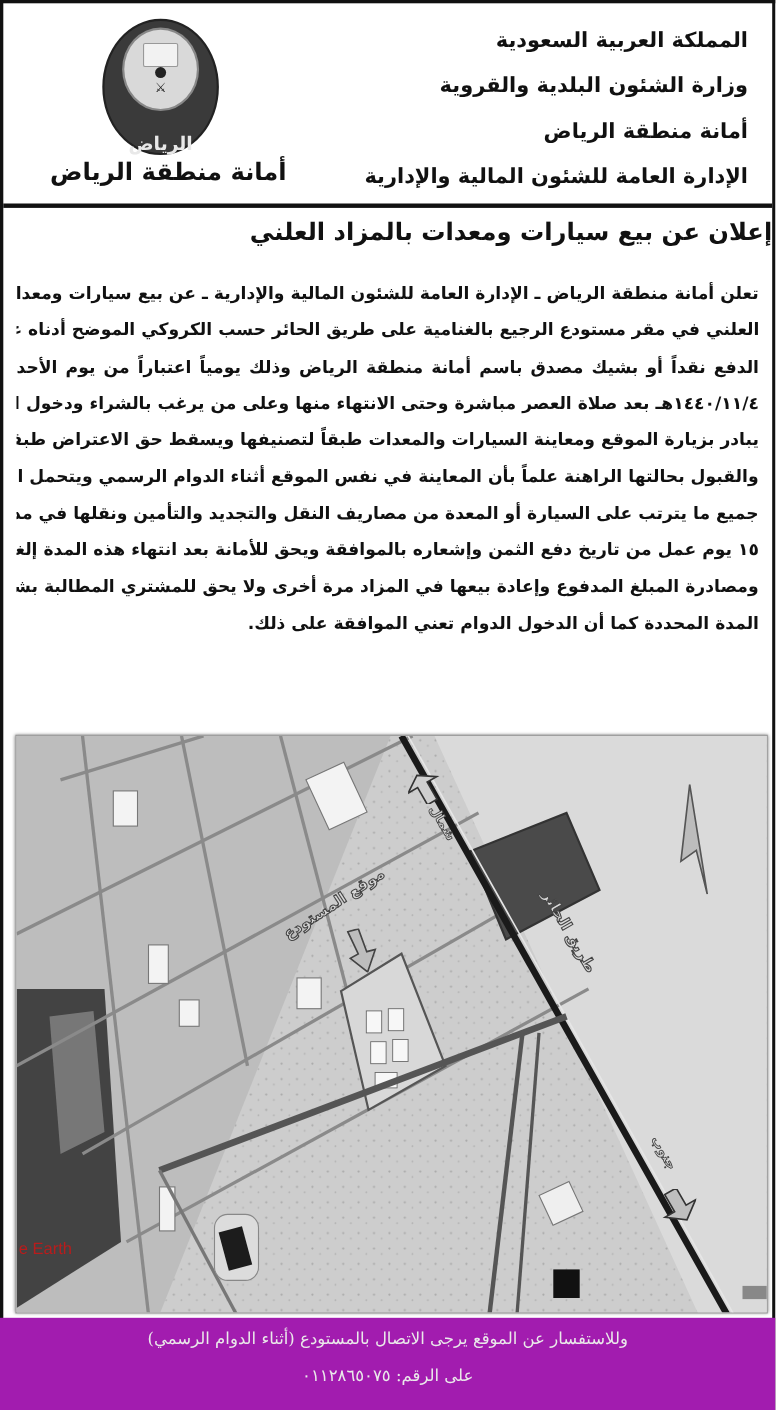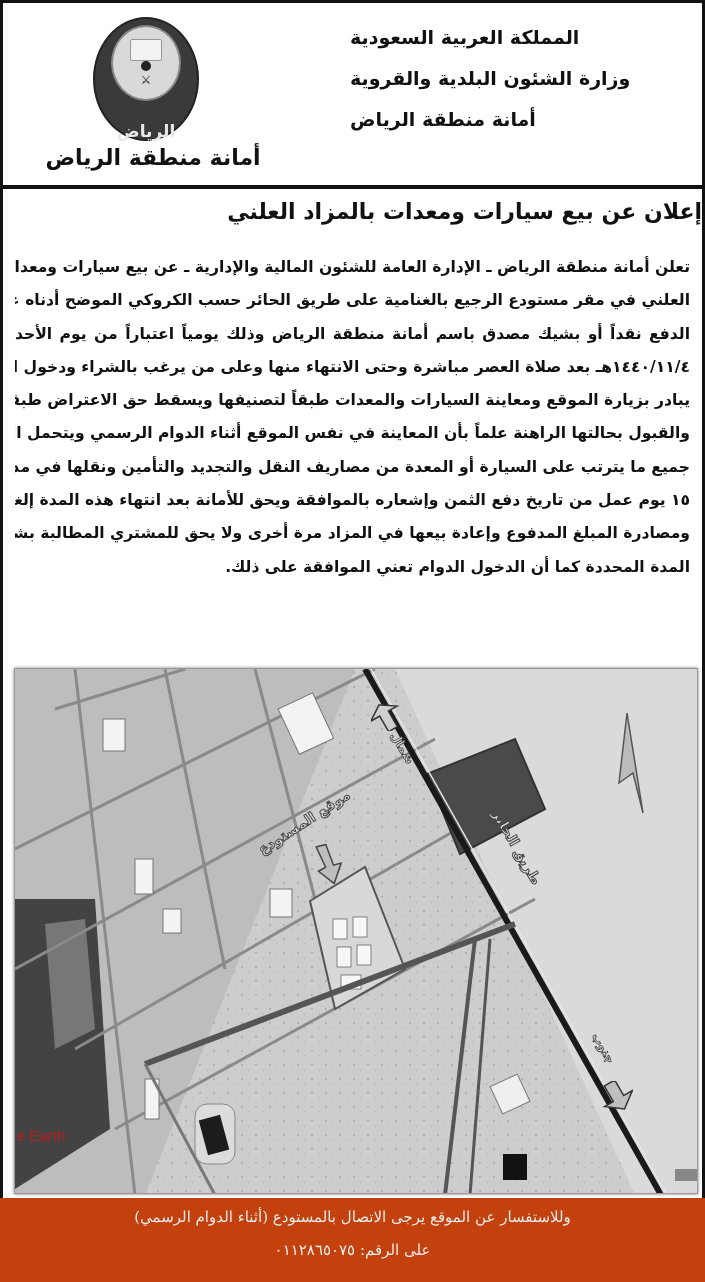--- a/index.html
+++ b/index.html
@@ -7,21 +7,21 @@
     body { font-family: "DejaVu Sans", sans-serif; color: #111; position: relative; }
 
     .frame {
       position: absolute; left: 0; top: 0; width: 705px; height: 1282px;
       border: 3px solid #111; border-bottom: none; background: #fff;
     }
 
     
     .header { position: absolute; left: 0; top: 0; width: 699px; height: 183px; }
     .header-divider { position: absolute; left: 0; top: 182px; width: 699px; height: 4px; background: #111; }
-    .org-lines { position: absolute; right: 22px; top: 14px; width: 330px; direction: rtl; text-align: left; }
+    .org-lines { position: absolute; right: 22px; top: 14px; width: 330px; direction: rtl; text-align: right; }
     .org-line { font-weight: bold; font-size: 19px; line-height: 41px; color: #111; white-space: nowrap; }
 
     .logo-wrap { position: absolute; left: 82px; top: 10px; width: 130px; height: 130px; }
     .logo-outer { position: absolute; left: 8px; top: 4px; width: 106px; height: 124px; border-radius: 50%; background: #3a3a3a; border: 2px solid #222; }
     .logo-inner { position: absolute; left: 26px; top: 12px; width: 70px; height: 76px; border-radius: 50%; background: #d9d9d9; border: 2px solid #888; }
     .logo-tower { position: absolute; left: 45px; top: 26px; width: 32px; height: 22px; background: #f2f2f2; border: 1px solid #999; border-radius: 2px; }
     .logo-palm { position: absolute; left: 56px; top: 48px; width: 10px; height: 10px; border-radius: 50%; background: #222; }
     .logo-swords { position: absolute; left: 52px; top: 60px; width: 18px; height: 14px; color: #222; font-size: 12px; text-align: center; line-height: 14px; }
     .logo-script { position: absolute; left: 20px; top: 108px; width: 82px; text-align: center; color: #e8e8e8; font-weight: bold; font-size: 17px; direction: rtl; }
     .org-name-left { position: absolute; left: 20px; top: 142px; width: 260px; text-align: center; direction: rtl; font-weight: bold; font-size: 22px; color: #111; }
@@ -39,34 +39,35 @@
 
     
     .map {
       position: absolute; left: 11px; top: 665px; width: 684px; height: 526px;
       background: #cfcfcf; overflow: hidden; border: 1px solid #999;
       box-shadow: 0 0 3px #777;
     }
     .map svg { position: absolute; left: 0; top: 0; }
 
     
-    .footer { position: absolute; left: 0; top: 1198px; width: 705px; height: 84px; background: #c2410c; }
+    .footer { position: absolute; left: 0; top: 1198px; width: 705px; height: 84px; background: #a21caf; }
     .footer-line1 { position: absolute; left: 0; top: 10px; width: 705px; text-align: center; direction: rtl; color: #eaeaea; font-size: 15px; font-family: "DejaVu Serif", serif; }
     .footer-line2 { position: absolute; left: 0; top: 43px; width: 705px; text-align: center; direction: rtl; color: #eaeaea; font-size: 15px; font-family: "DejaVu Serif", serif; }
   </style>
 </head>
 <body>
 
 <div class="frame">
 
   <div class="header">
     <div class="org-lines">
       <div class="org-line">المملكة العربية السعودية</div>
       <div class="org-line">وزارة الشئون البلدية والقروية</div>
       <div class="org-line">أمانة منطقة الرياض</div>
+      <div class="org-line">الإدارة العامة للشئون المالية والإدارية</div>
     </div>
 
     <div class="logo-wrap">
       <div class="logo-outer"></div>
       <div class="logo-inner"></div>
       <div class="logo-tower"></div>
       <div class="logo-palm"></div>
       <div class="logo-swords">⚔</div>
       <div class="logo-script">الرياض</div>
     </div>

